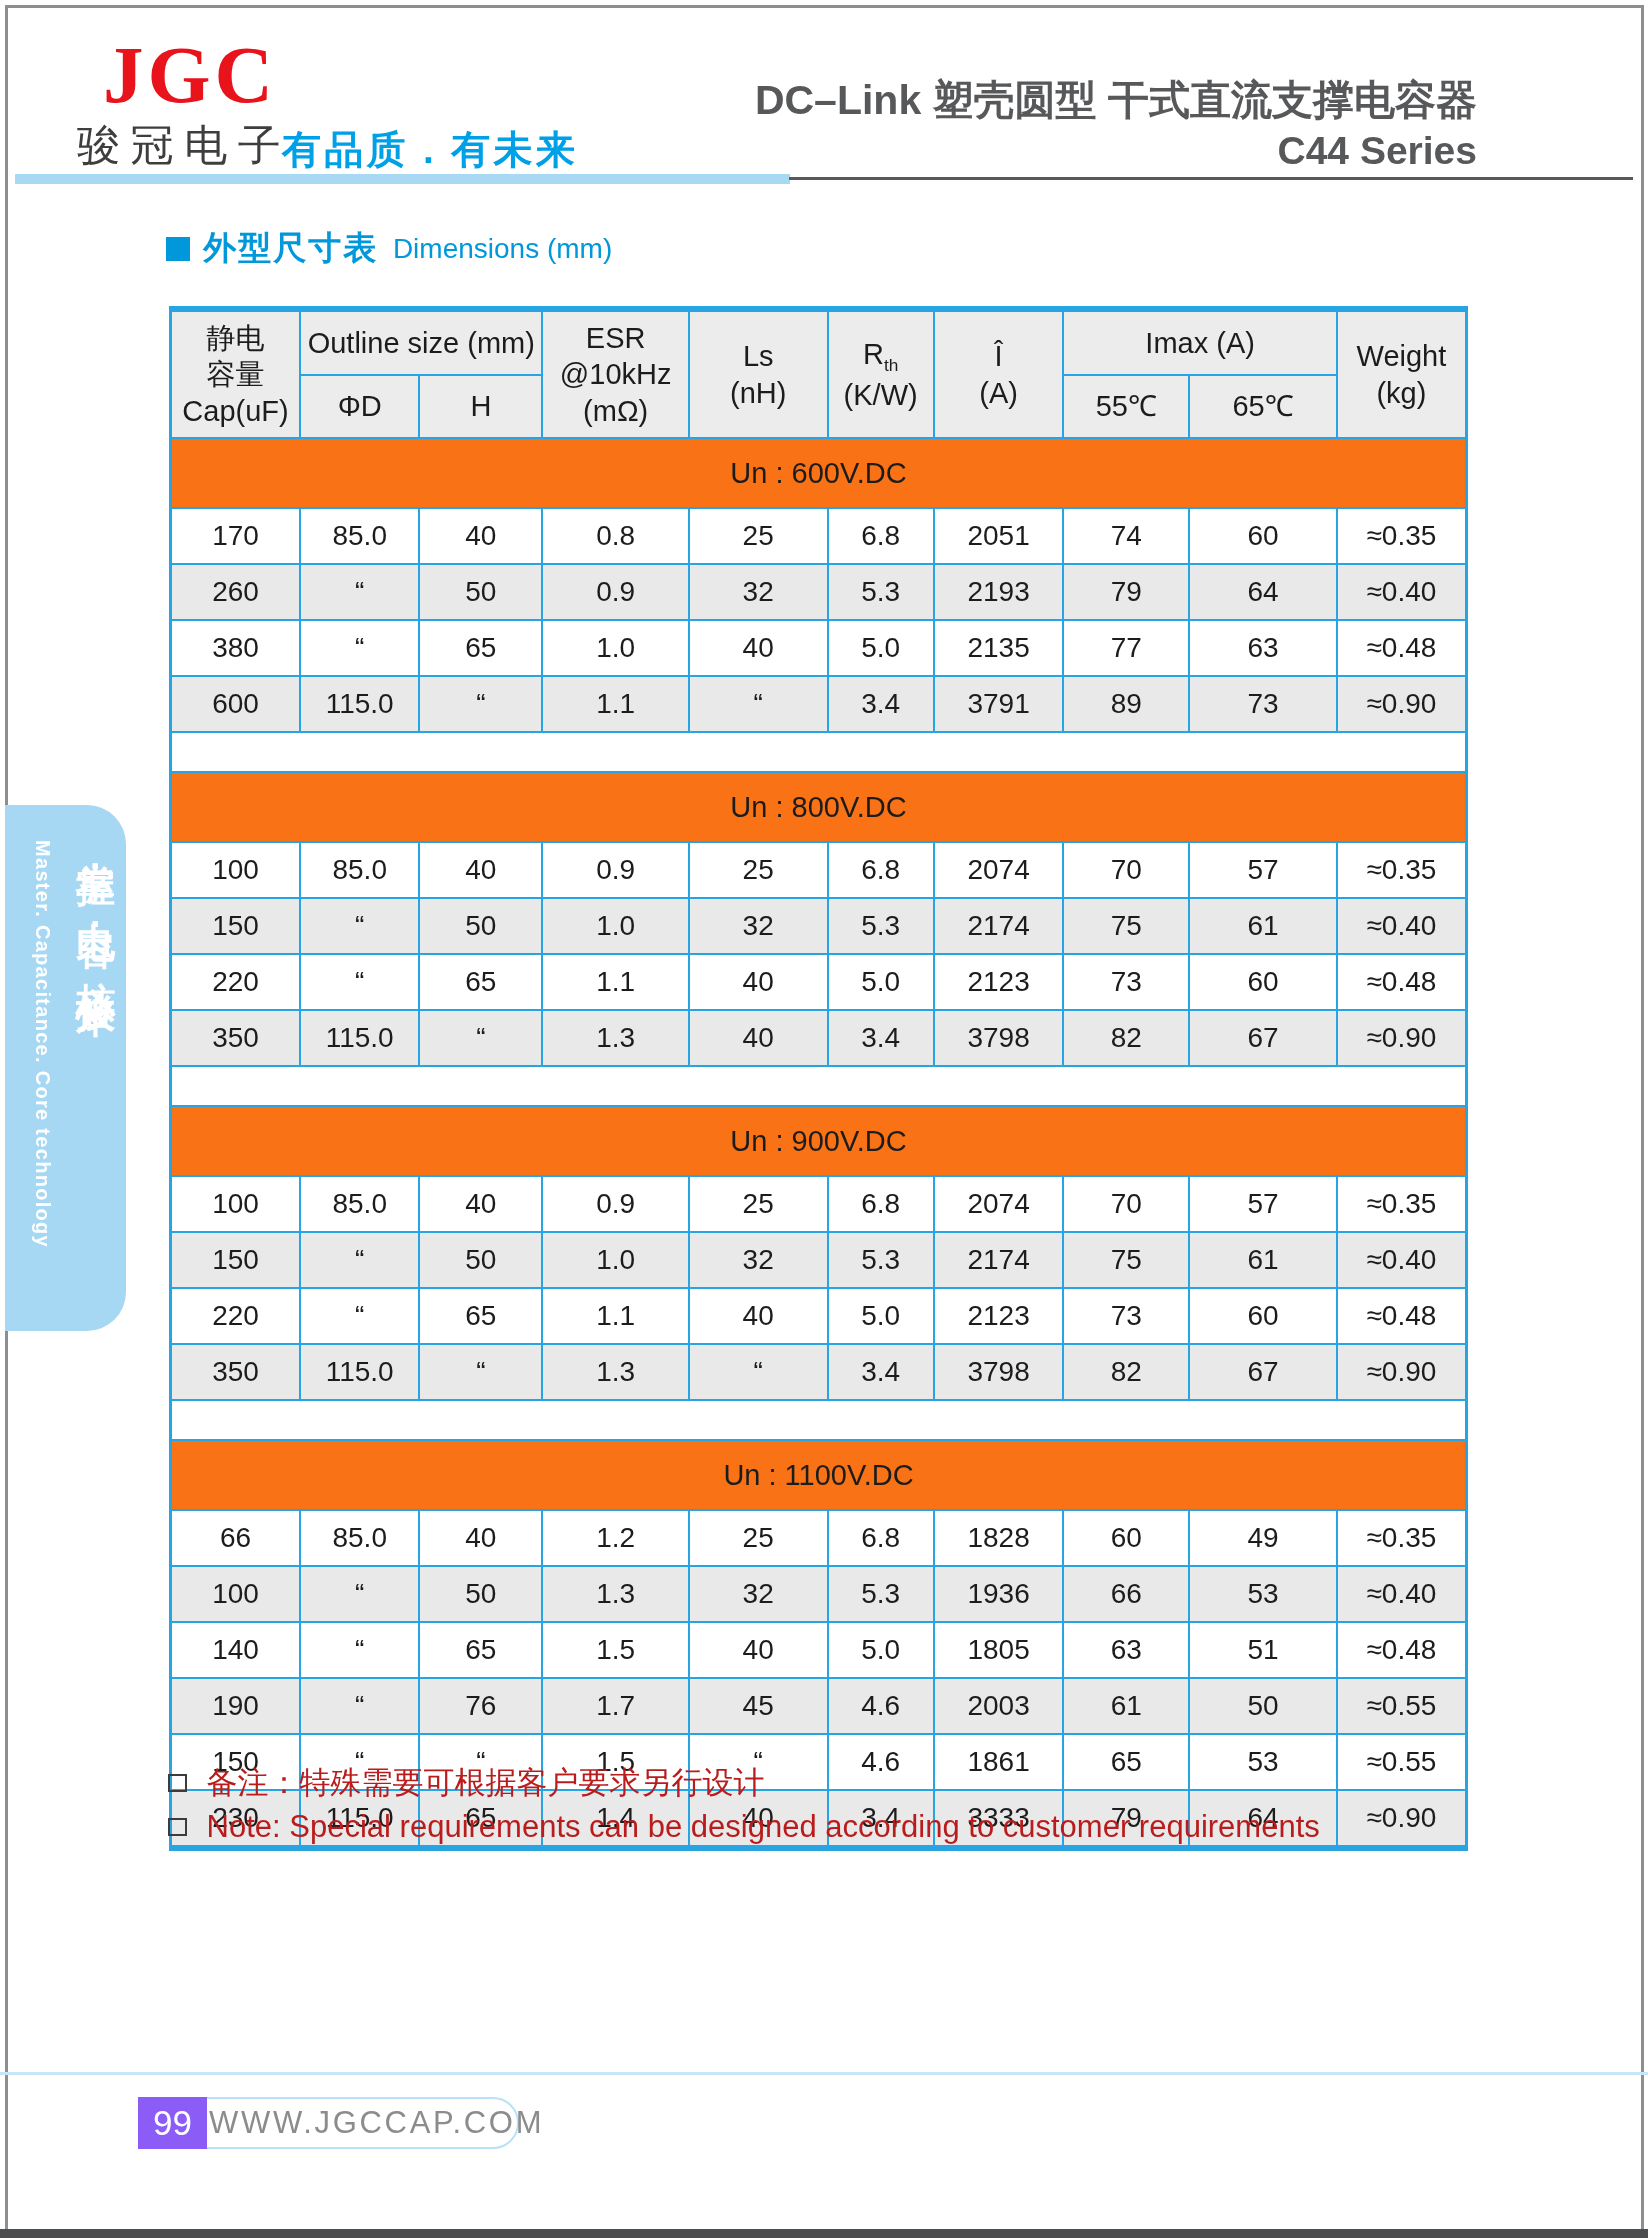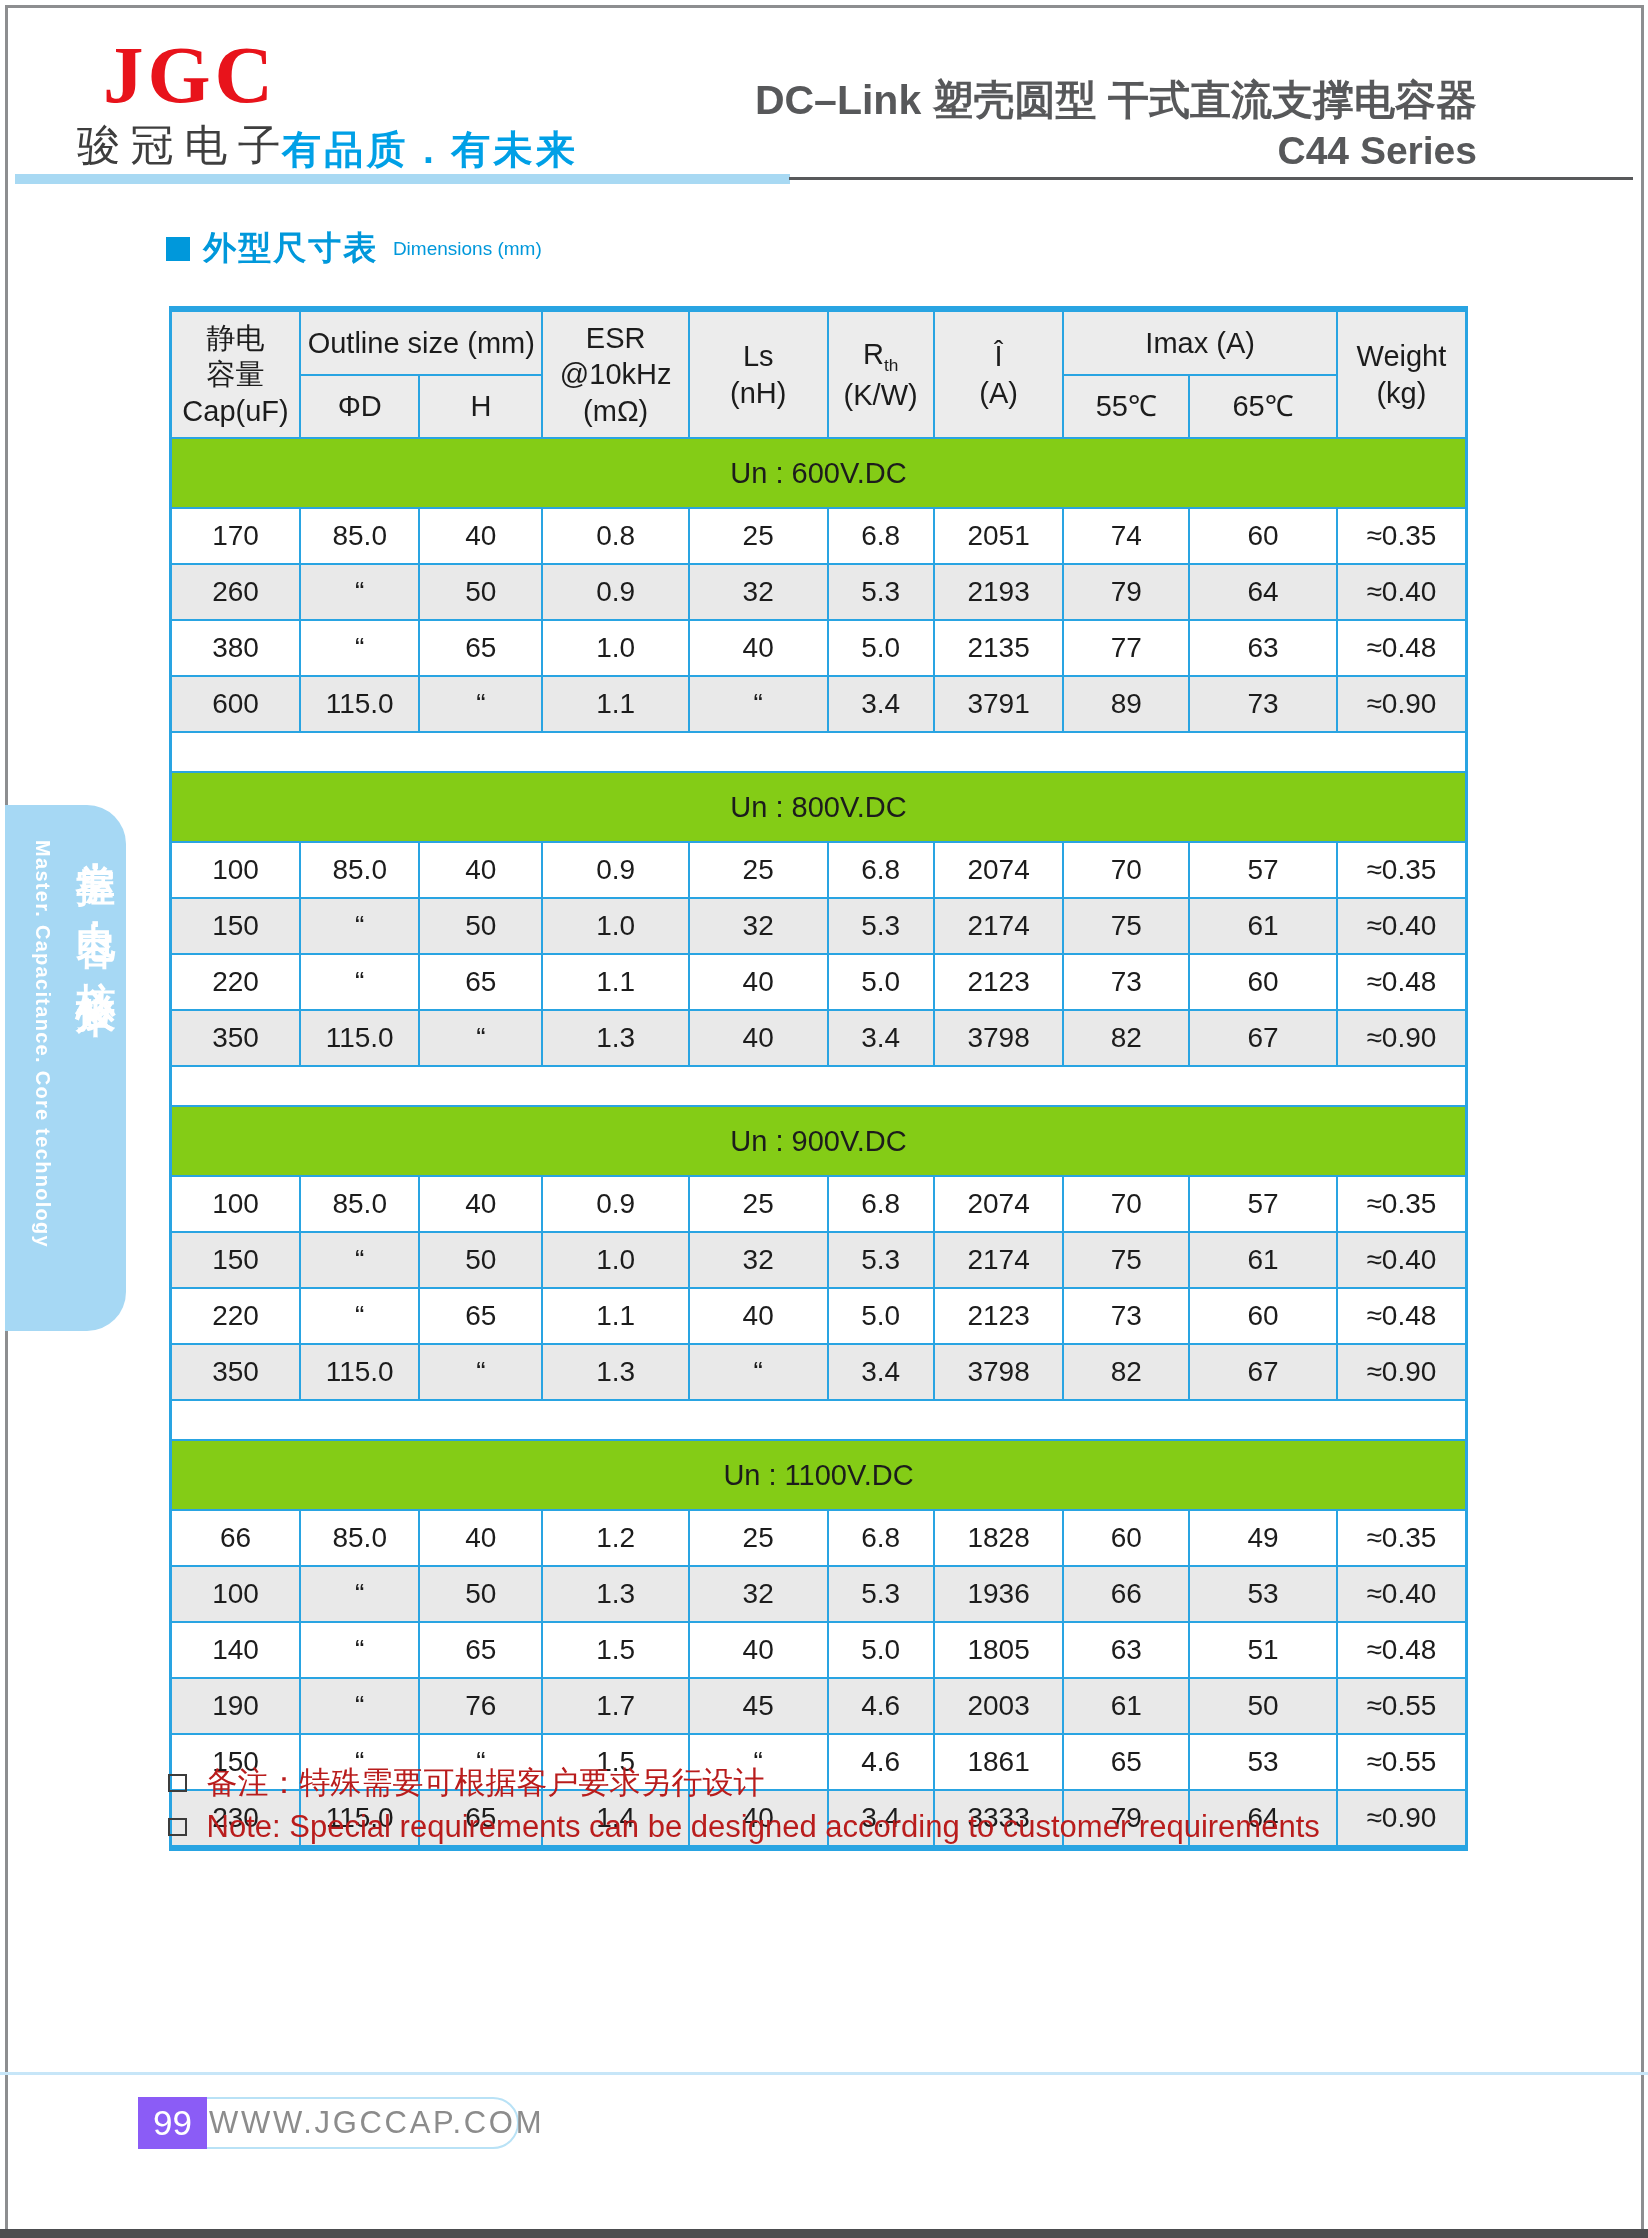--- a/index.html
+++ b/index.html
@@ -21,33 +21,33 @@
   .head-title{position:absolute;right:172px;top:78px;text-align:right;color:#57585a;line-height:1.1;}
   .head-title .t1{font-size:41px;font-weight:bold;}
   .head-title .t2{font-size:39px;font-weight:bold;margin-top:6.6px;}
   .rule-blue{position:absolute;left:14.6px;top:174px;width:775px;height:10px;background:#a8d9f3;}
   .rule-gray{position:absolute;left:789px;top:177px;width:844px;height:3.3px;background:#58595b;}
 
   
   .sec-title{position:absolute;left:166px;top:226px;display:flex;align-items:center;color:#0098db;}
   .sec-bullet{width:24px;height:24px;background:#0098db;margin-right:13.3px;}
   .sec-cn{font-size:33px;font-weight:bold;letter-spacing:2px;margin-right:14.6px;}
-  .sec-en{font-size:19px;}
+  .sec-en{font-size:28px;}
 
   
   .dims{position:absolute;left:169px;top:306px;width:1299px;border-collapse:collapse;
         table-layout:fixed;border:3.3px solid #29a4e2;border-top:6px solid #29a4e2;
         border-bottom:6px solid #29a4e2;}
   .dims th,.dims td{border:2px solid #29a4e2;text-align:center;vertical-align:middle;
         font-weight:normal;overflow:hidden;}
   .dims thead th{background:#ececec;font-size:29px;white-space:pre-line;line-height:1.25;}
   .dims thead tr.h1{height:66px;}
   .dims thead tr.h2{height:63px;}
   .dims sub{font-size:17.3px;}
-  .dims tr.band td{background:#84cc16;font-size:29px;height:66px;}
+  .dims tr.band td{background:#f97316;font-size:29px;height:66px;}
   .dims tr.data td{height:52px;font-size:28px;background:#ffffff;}
   .dims tr.data.shade td{background:#e9e9e9;}
   .dims tr.spacer td{height:36px;background:#ffffff;}
 
   
   .note{position:absolute;left:168px;display:flex;align-items:center;font-size:31px;color:#b91c1c;}
   .note .sq{width:14.6px;height:14.6px;border:2.7px solid #3c3c3c;margin-right:20px;flex:0 0 auto;}
   .note1{top:1762px;}
   .note2{top:1809px;}
 

